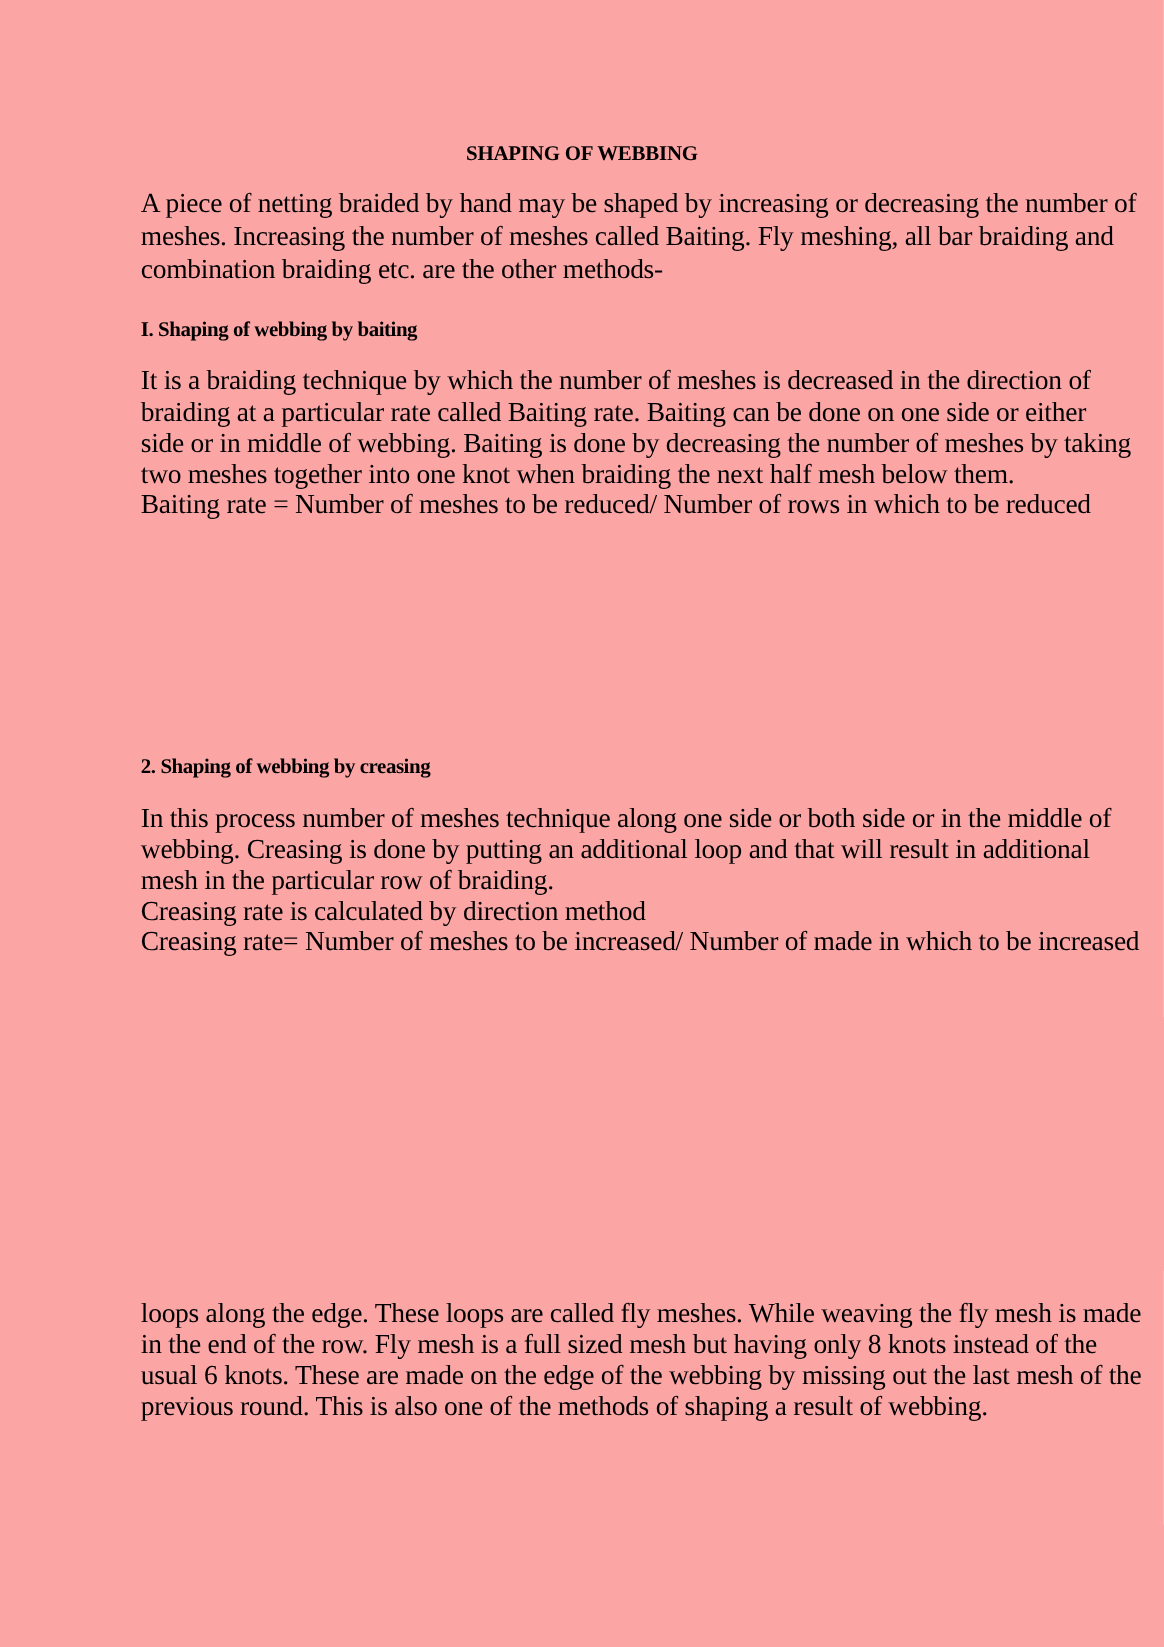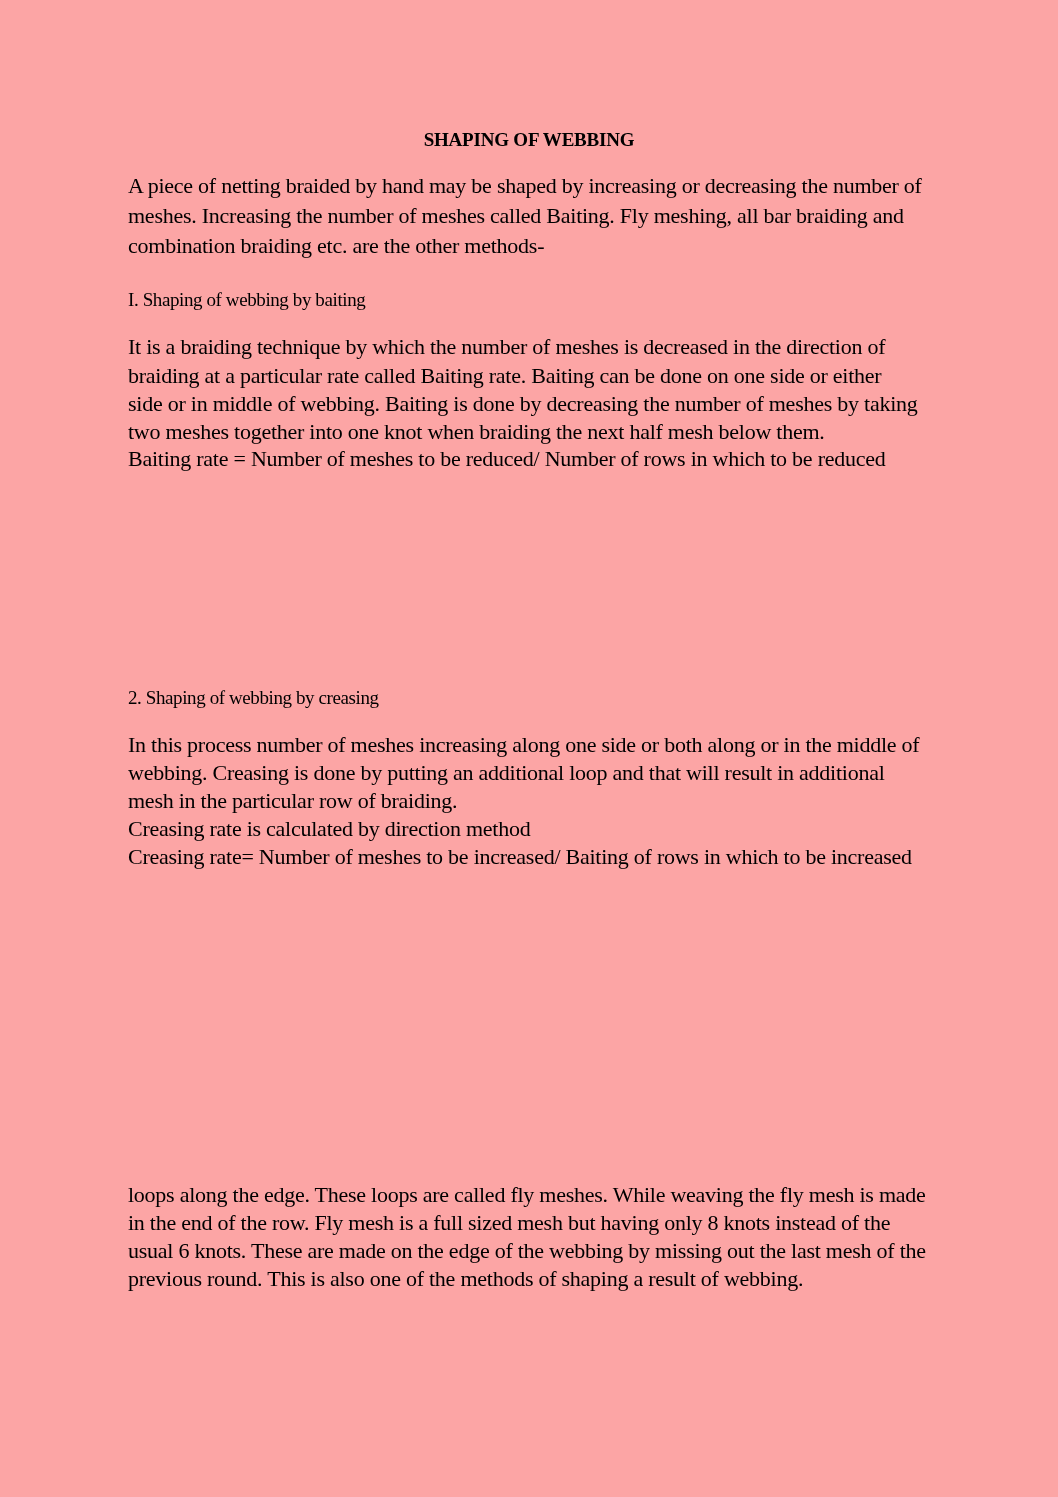--- a/index.html
+++ b/index.html
@@ -9,45 +9,45 @@
     color: #000000;
   }
   .page { position: absolute; left: 0; top: 0; width: 1058px; height: 1497px; background: #fca5a5; }
   .title {
     position: absolute; left: 0; width: 1058px; top: 129px;
     text-align: center; font-weight: bold; font-size: 19px; letter-spacing: -0.2px;
     transform: translateX(0px);
   }
   .line {
     position: absolute; left: 128px; white-space: nowrap;
-    font-size: 22px; line-height: 28px; letter-spacing: -0.25px;
+    font-size: 25px; line-height: 28px; letter-spacing: -0.25px;
   }
-  .heading { font-weight: normal; font-size: 19px; letter-spacing: -0.4px; }
+  .heading { font-weight: bold; font-size: 19px; letter-spacing: -0.4px; }
 </style>
 </head>
 <body>
 
 <div class="page">
   <div class="title">SHAPING OF WEBBING</div>
 
   <div class="line" style="top:172px">A piece of netting braided by hand may be shaped by increasing or decreasing the number of</div>
   <div class="line" style="top:202px">meshes. Increasing the number of meshes called Baiting. Fly meshing, all bar braiding and</div>
   <div class="line" style="top:232px">combination braiding etc. are the other methods-</div>
 
   <div class="line heading" style="top:286px">I. Shaping of webbing by baiting</div>
   <div class="line" style="top:362px">braiding at a particular rate called Baiting rate. Baiting can be done on one side or either</div>
   <div class="line" style="top:333px">It is a braiding technique by which the number of meshes is decreased in the direction of</div>
   <div class="line" style="top:390px">side or in middle of webbing. Baiting is done by decreasing the number of meshes by taking</div>
   <div class="line" style="top:418px">two meshes together into one knot when braiding the next half mesh below them.</div>
   <div class="line" style="top:445px">Baiting rate = Number of meshes to be reduced/ Number of rows in which to be reduced</div>
 
   <div class="line heading" style="top:684px">2. Shaping of webbing by creasing</div>
-  <div class="line" style="top:731px">In this process number of meshes increasing along one side or both along or in the middle of</div>
+  <div class="line" style="top:731px">In this process number of meshes technique along one side or both side or in the middle of</div>
   <div class="line" style="top:759px">webbing. Creasing is done by putting an additional loop and that will result in additional</div>
   <div class="line" style="top:787px">mesh in the particular row of braiding.</div>
   <div class="line" style="top:815px">Creasing rate is calculated by direction method</div>
-  <div class="line" style="top:843px">Creasing rate= Number of meshes to be increased/ Baiting of rows in which to be increased</div>
+  <div class="line" style="top:843px">Creasing rate= Number of meshes to be increased/ Number of made in which to be increased</div>
 
   <div class="line" style="top:1181px">loops along the edge. These loops are called fly meshes. While weaving the fly mesh is made</div>
   <div class="line" style="top:1209px">in the end of the row. Fly mesh is a full sized mesh but having only 8 knots instead of the</div>
   <div class="line" style="top:1237px">usual 6 knots. These are made on the edge of the webbing by missing out the last mesh of the</div>
   <div class="line" style="top:1265px">previous round. This is also one of the methods of shaping a result of webbing.</div>
 </div>
 
 </body></html>

